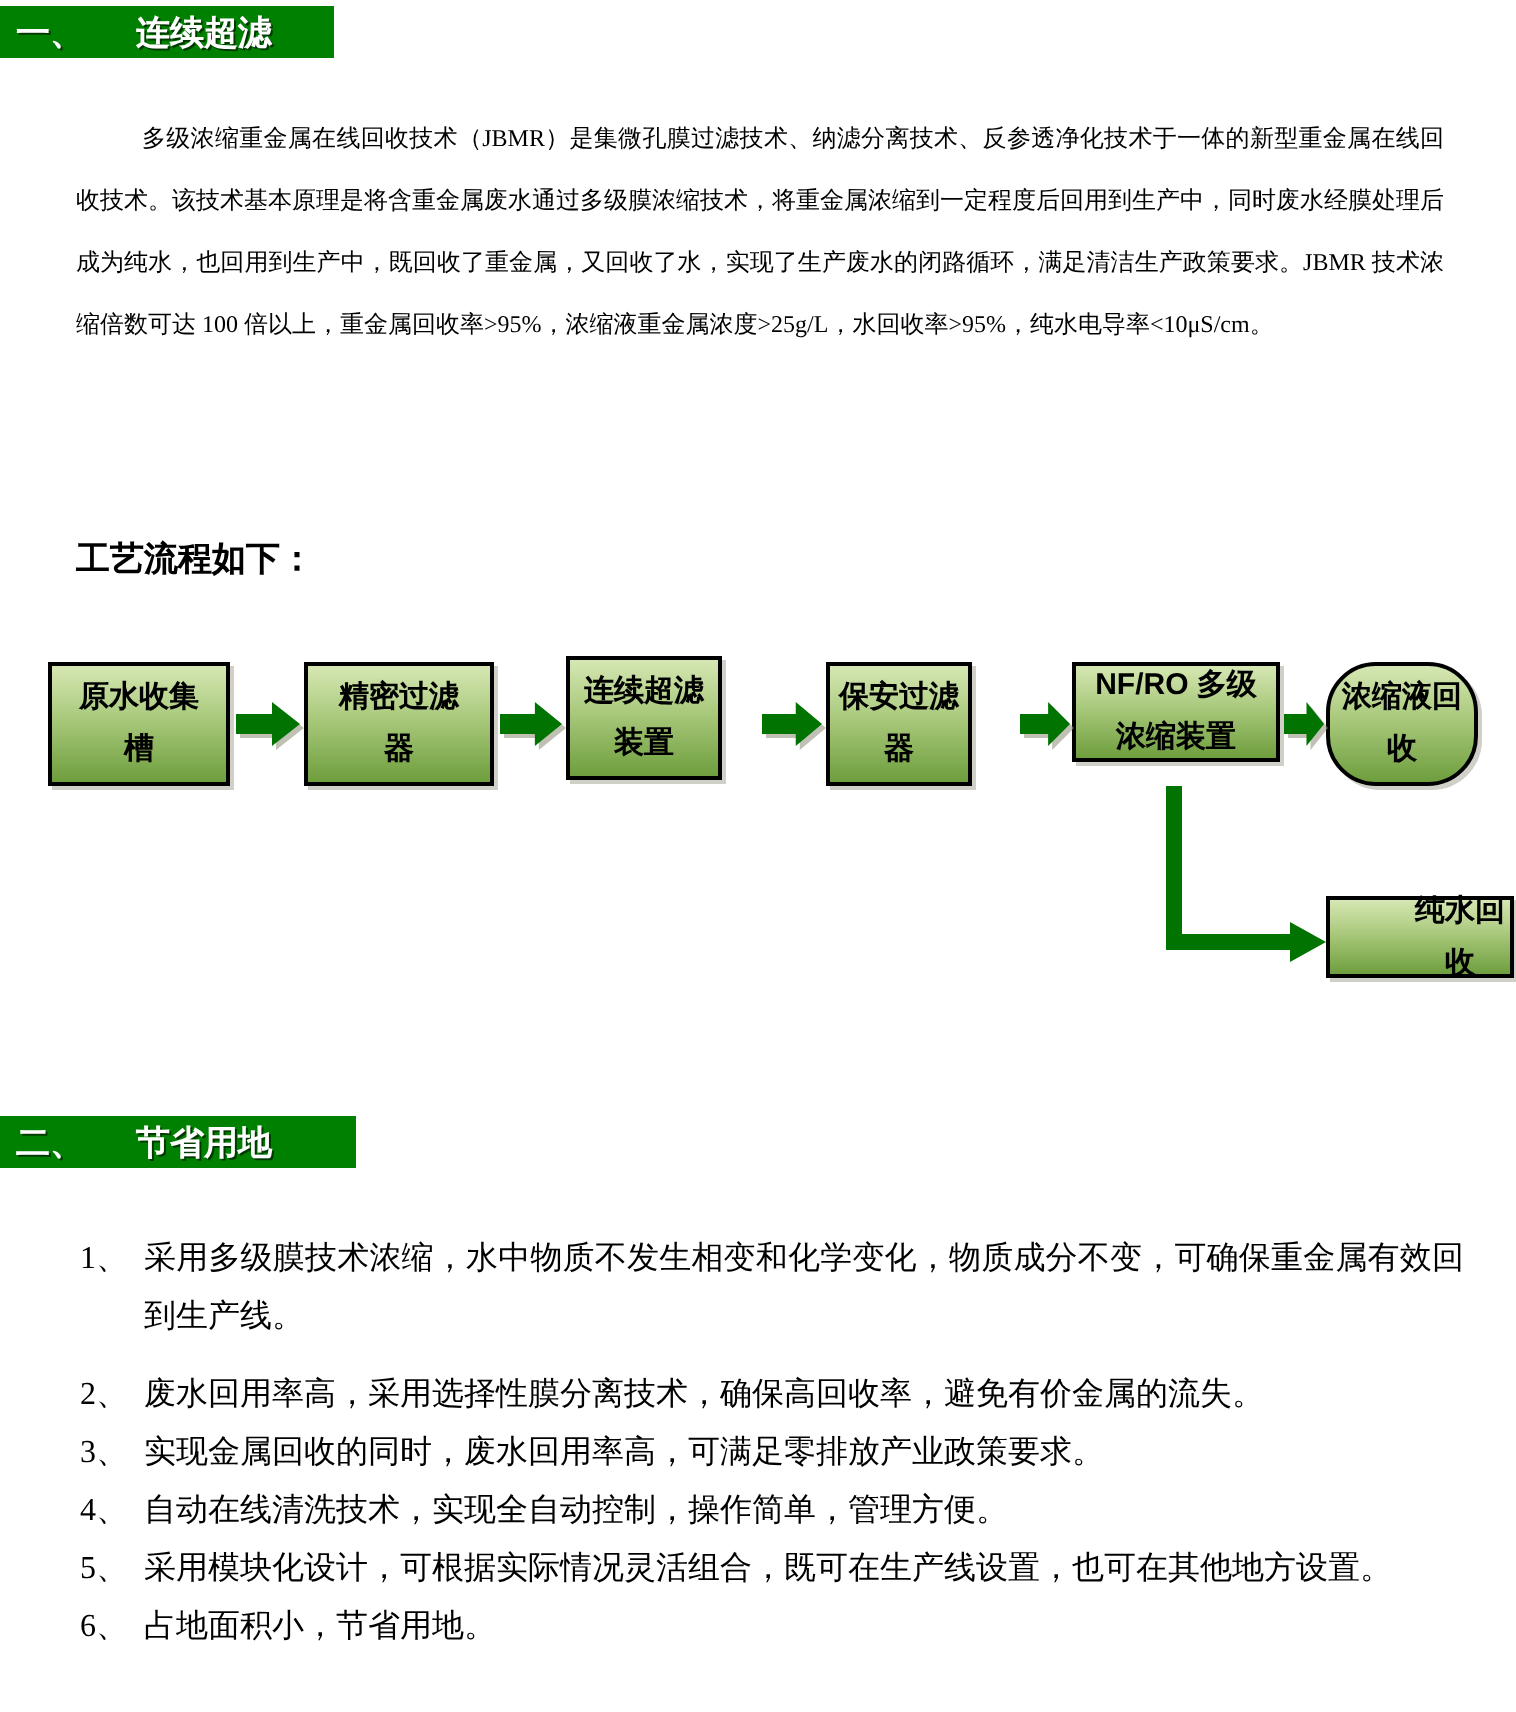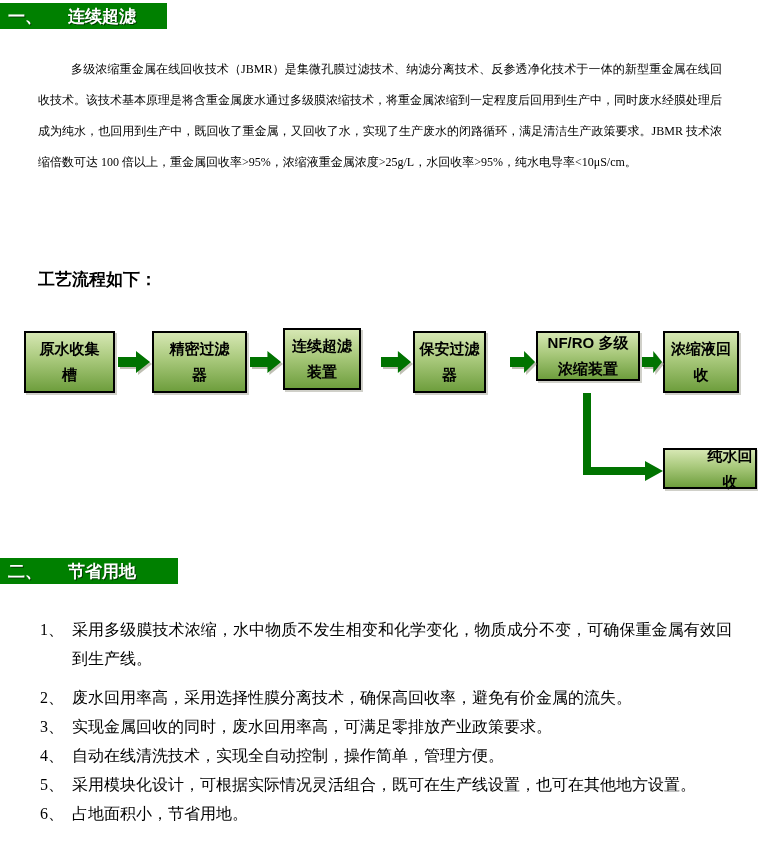--- a/index.html
+++ b/index.html
@@ -51,21 +51,21 @@
     text-align:center;white-space:pre-line;
     font-family:"Liberation Sans","DejaVu Sans",sans-serif;
     font-weight:bold;font-size:15px;line-height:26px;color:#000;
     box-shadow:2px 2px 0 rgba(150,150,135,0.45);
   }
   .fb-1{left:24px; top:331px;width:91px; height:62px;}
   .fb-2{left:152px;top:331px;width:95px; height:62px;}
   .fb-3{left:283px;top:328px;width:78px; height:62px;}
   .fb-4{left:413px;top:331px;width:73px; height:62px;}
   .fb-5{left:536px;top:331px;width:104px;height:50px;}
-  .fb-6{left:663px;top:331px;width:76px; height:62px;}
+  .fb-6{left:663px;top:331px;width:76px; height:62px;border-radius:25px;}
   .fb-7{left:663px;top:448px;width:94px; height:41px;padding-left:40px;}
   
   .harrow{position:absolute;top:349px;height:26px;filter:drop-shadow(2px 2px 0 rgba(150,150,130,0.6));}
   .ha-1{left:118px;width:32px;}
   .ha-2{left:250px;width:31px;}
   .ha-3{left:381px;width:30px;}
   .ha-4{left:510px;width:25px;}
   .ha-5{left:642px;width:20px;}
   .harrow svg{display:block;width:100%;height:100%;}
   .harrow polygon{fill:var(--arrow-green);}

